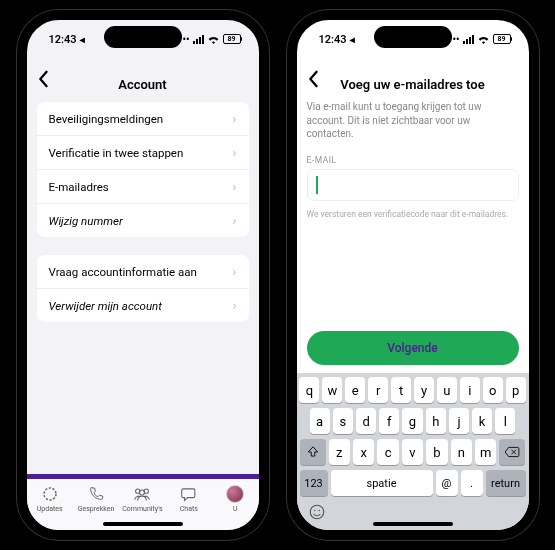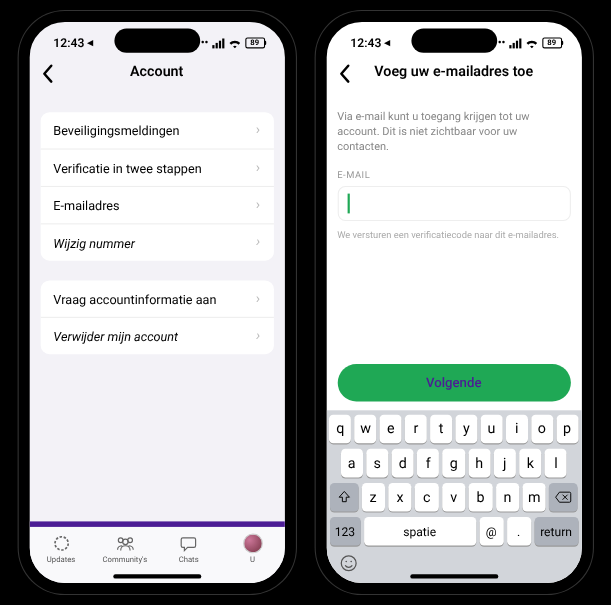--- a/index.html
+++ b/index.html
@@ -60,21 +60,21 @@
   .sb-arrow { font-size:10px; }
   .signal-steps {
     display:flex; align-items:flex-end; gap:1px; height:10px;
   }
   .signal-steps span { width:2px; background:#000; display:block; }
   .signal-steps span:nth-child(1){height:3px;} .signal-steps span:nth-child(2){height:5px;}
   .signal-steps span:nth-child(3){height:7px;} .signal-steps span:nth-child(4){height:9px;}
   .header {
     height: 34px;
     display: flex;
-    align-items: flex-start;
+    align-items: flex-end;
     position: relative;
     padding: 0 10px;
   }
   .header .title {
     position: absolute;
     left: 0; right: 0;
     text-align: center;
     font-size: 13px;
     font-weight: 600;
   }
@@ -277,20 +277,28 @@
   </div>
 
   <div class="tabbar">
     <div class="tab">
       <span class="icon">
         <svg width="18" height="18" viewBox="0 0 24 24">
             <circle cx="12" cy="12" r="8" stroke="#666" stroke-width="2" stroke-dasharray="3 2" fill="none"></circle>
           </svg>
       </span>
       <span class="lbl">Updates</span>
+    </div>
+    <div class="tab">
+      <span class="icon">
+        <svg width="16" height="16" viewBox="0 0 24 24">
+            <path d="M6 2c-1 0-2 1-2 2 0 9 7 16 16 16 1 0 2-1 2-2v-3l-5-1-2 2c-3-1-5-3-6-6l2-2-1-5H6z" stroke="#666" stroke-width="1.5" fill="none"></path>
+          </svg>
+      </span>
+      <span class="lbl">Gesprekken</span>
     </div>
     <div class="tab">
       <span class="icon">
         <svg width="20" height="16" viewBox="0 0 28 20">
             <circle cx="8" cy="6" r="3" stroke="#666" stroke-width="1.5" fill="none"></circle>
             <circle cx="20" cy="6" r="3" stroke="#666" stroke-width="1.5" fill="none"></circle>
             <circle cx="14" cy="8" r="3.5" stroke="#666" stroke-width="1.5" fill="none"></circle>
             <path d="M4 18c0-3 3-5 6-5m8 0c3 0 6 2 6 5M8 19c0-4 3-6 6-6s6 2 6 6" stroke="#666" stroke-width="1.5" fill="none"></path>
           </svg>
       </span>

